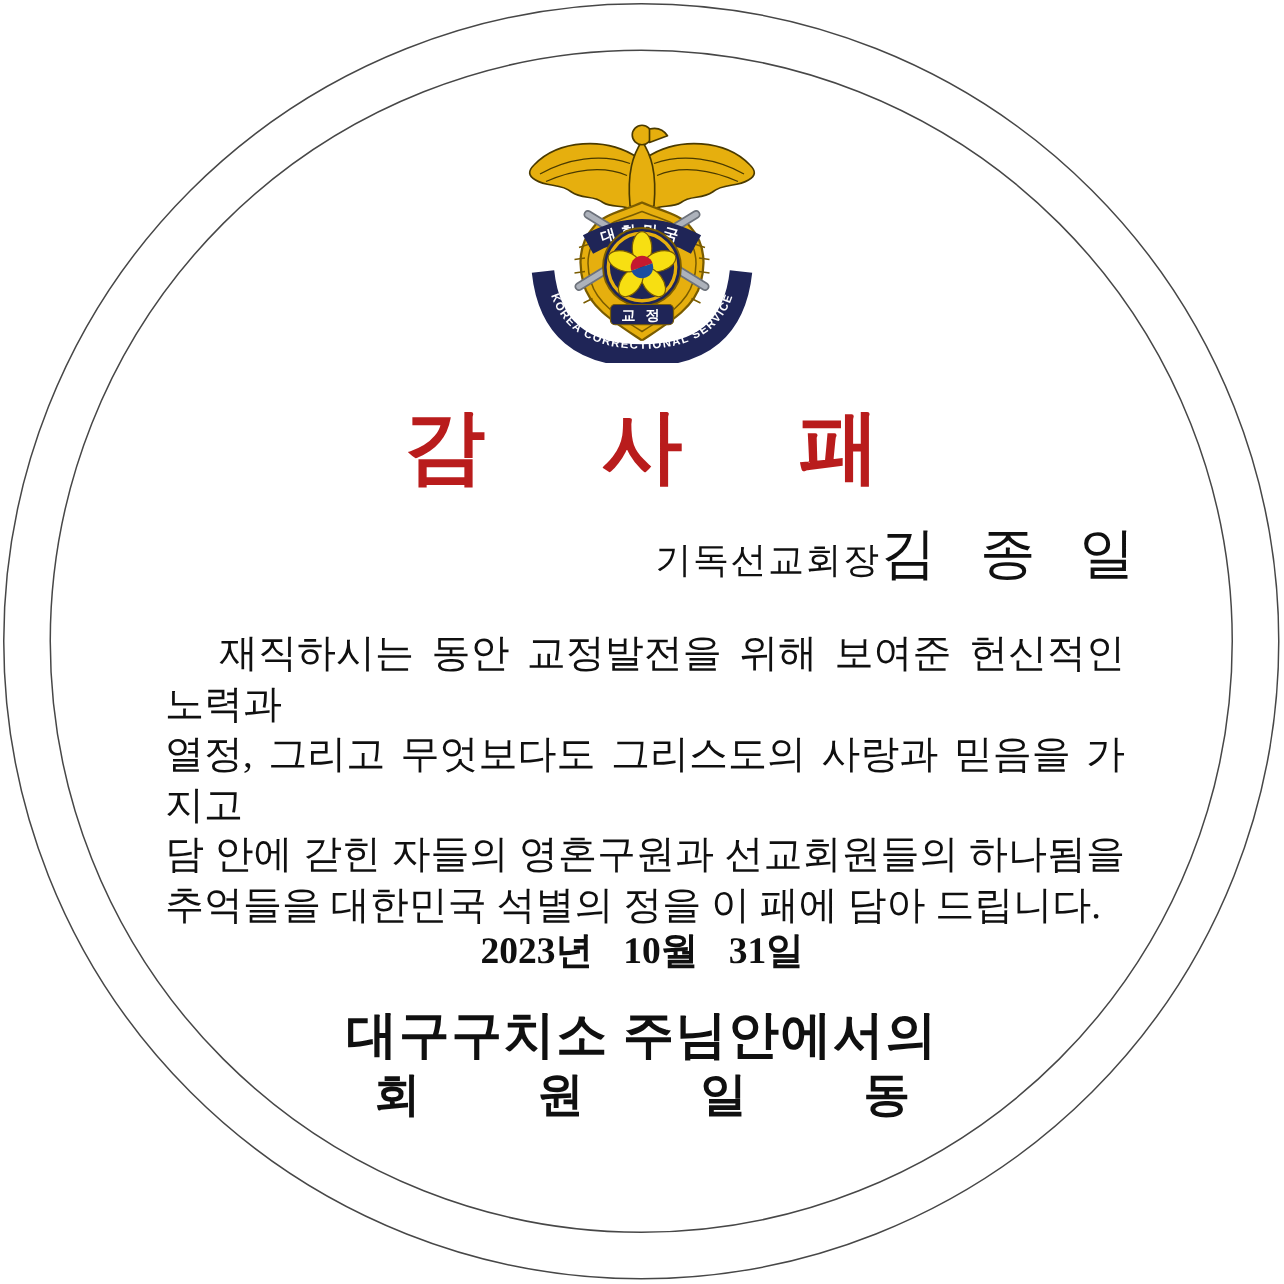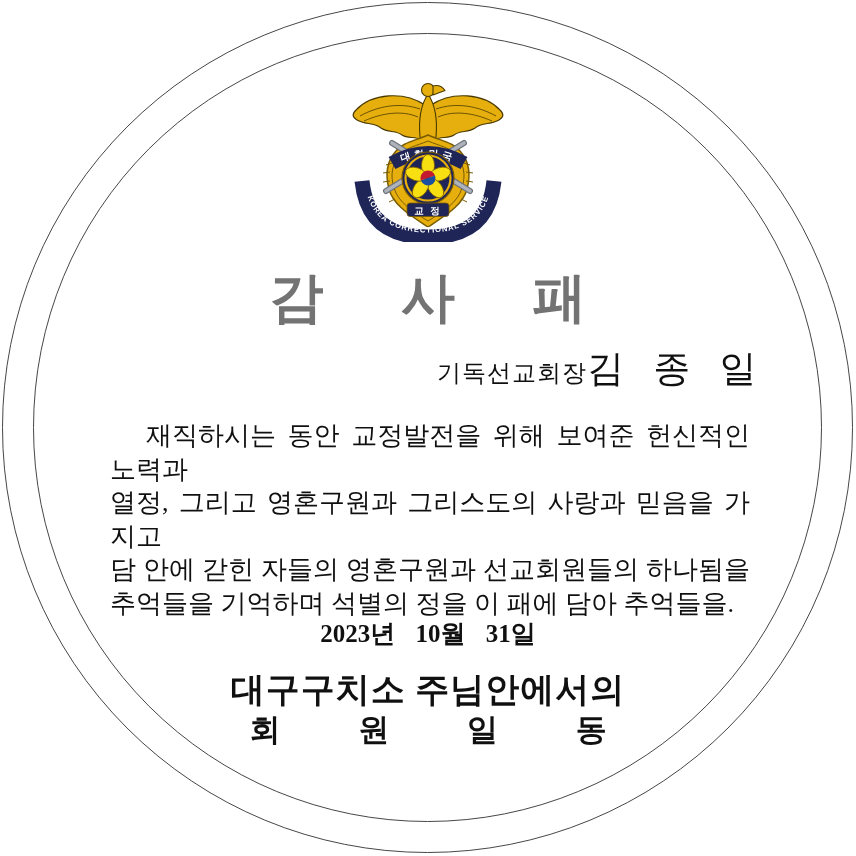--- a/index.html
+++ b/index.html
@@ -12,21 +12,21 @@
 
   .ring { position:absolute; border-radius:50%; border:1.6px solid #474747; box-sizing:border-box; }
   .ring.outer { left:2px; top:2px; width:851px; height:851px; }
   .ring.inner { left:33px; top:33px; width:789px; height:789px; }
 
   .emblem { position:absolute; left:348px; top:78px; width:160px; height:164px; }
 
   .title {
     position:absolute; left:0; top:262px; width:100%;
     text-align:center; font-size:54px; font-weight:bold;
-    word-spacing:64px; margin:0; color:#737373;
+    word-spacing:64px; margin:0; color:#b91c1c;
   }
 
   .recipient { position:absolute; left:437px; top:344px; display:flex; align-items:baseline; }
   .recipient .role { font-size:24px; letter-spacing:1px; }
   .recipient .name { font-size:37px; word-spacing:20px; }
 
   .body-text { position:absolute; left:110px; top:419px; width:640px; font-size:26px; line-height:33.5px; }
   .body-text .line { min-height:33.5px; }
   .body-text .line.just { text-align:justify; text-align-last:justify; }
   .body-text .line.first { text-indent:36px; }
@@ -134,23 +134,23 @@
 
   <h1 class="title">감 사 패</h1>
 
   <div class="recipient">
     <span class="role">기독선교회장</span>
     <span class="name">김 종 일</span>
   </div>
 
   <div class="body-text">
     <div class="line first just">재직하시는 동안 교정발전을 위해 보여준 헌신적인 노력과</div>
-    <div class="line just">열정, 그리고 영혼구원과 그리스도의 사랑과 믿음을 가지고</div>
+    <div class="line just">열정, 그리고 무엇보다도 그리스도의 사랑과 믿음을 가지고</div>
     <div class="line just">담 안에 갇힌 자들의 영혼구원과 선교회원들의 하나됨을</div>
-    <div class="line">추억들을 기억하며 석별의 정을 이 패에 담아 추억들을.</div>
+    <div class="line">추억들을 대한민국 석별의 정을 이 패에 담아 드립니다.</div>
   </div>
 
   <div class="date">2023년 10월 31일</div>
 
   <div class="org">대구구치소 주님안에서의</div>
 
   <div class="signoff">회 원 일 동</div>
 
 </div>
 

